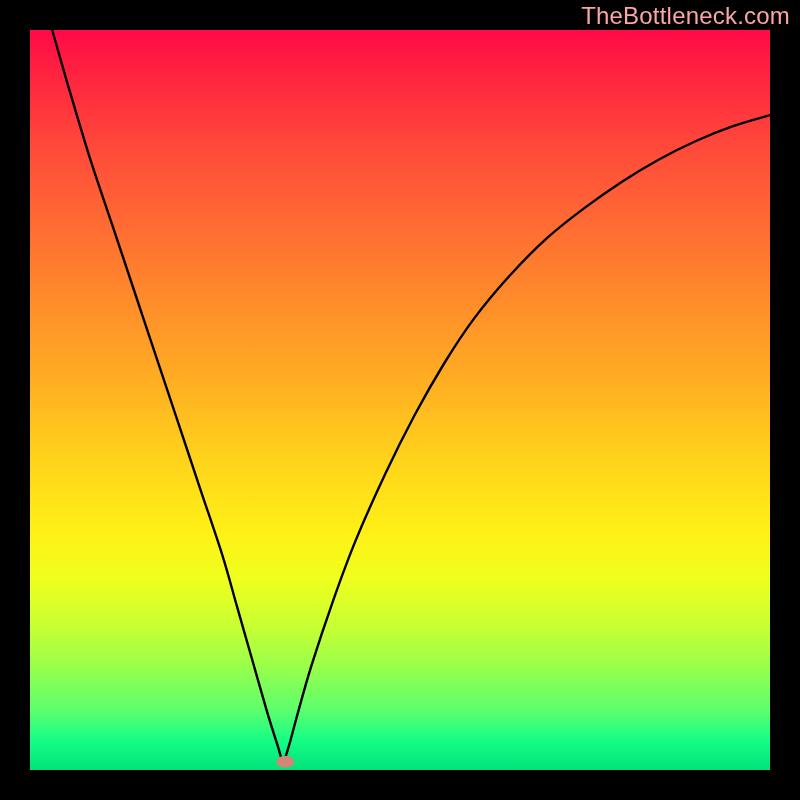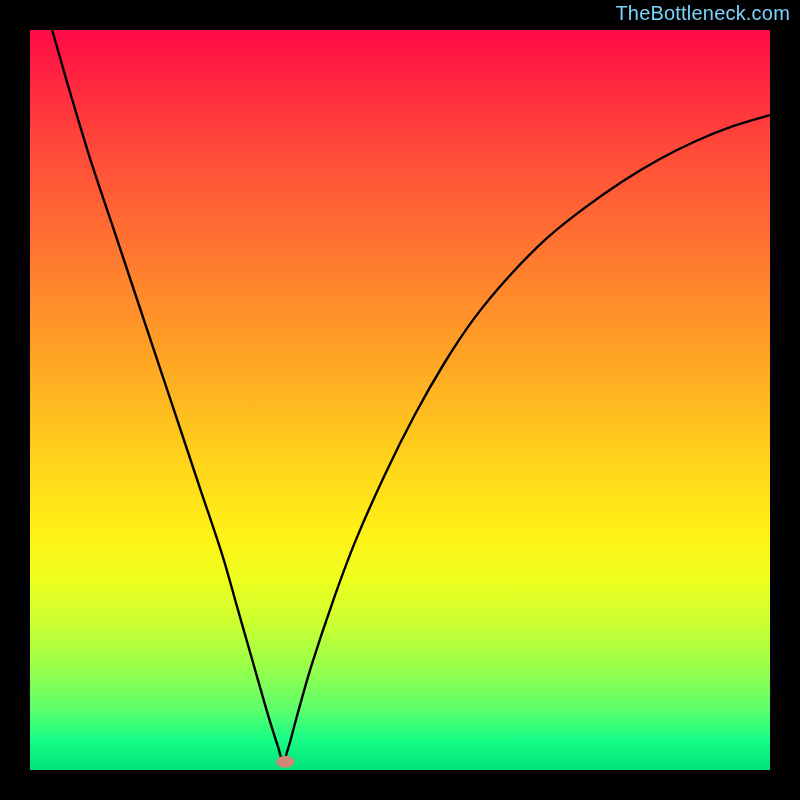--- a/index.html
+++ b/index.html
@@ -7,23 +7,23 @@
   .frame {
     position: relative;
     width: 800px;
     height: 800px;
     background: #000;
   }
   .watermark {
     position: absolute;
     top: 2px;
     right: 10px;
-    color: #7dd3fc;
+    color: #fca5a5;
     font-family: Arial, Helvetica, sans-serif;
-    font-size: 20px;
+    font-size: 24px;
     font-weight: 500;
     letter-spacing: 0.2px;
     user-select: none;
   }
   .plot {
     position: absolute;
     left: 30px;
     top: 30px;
     width: 740px;
     height: 740px;

